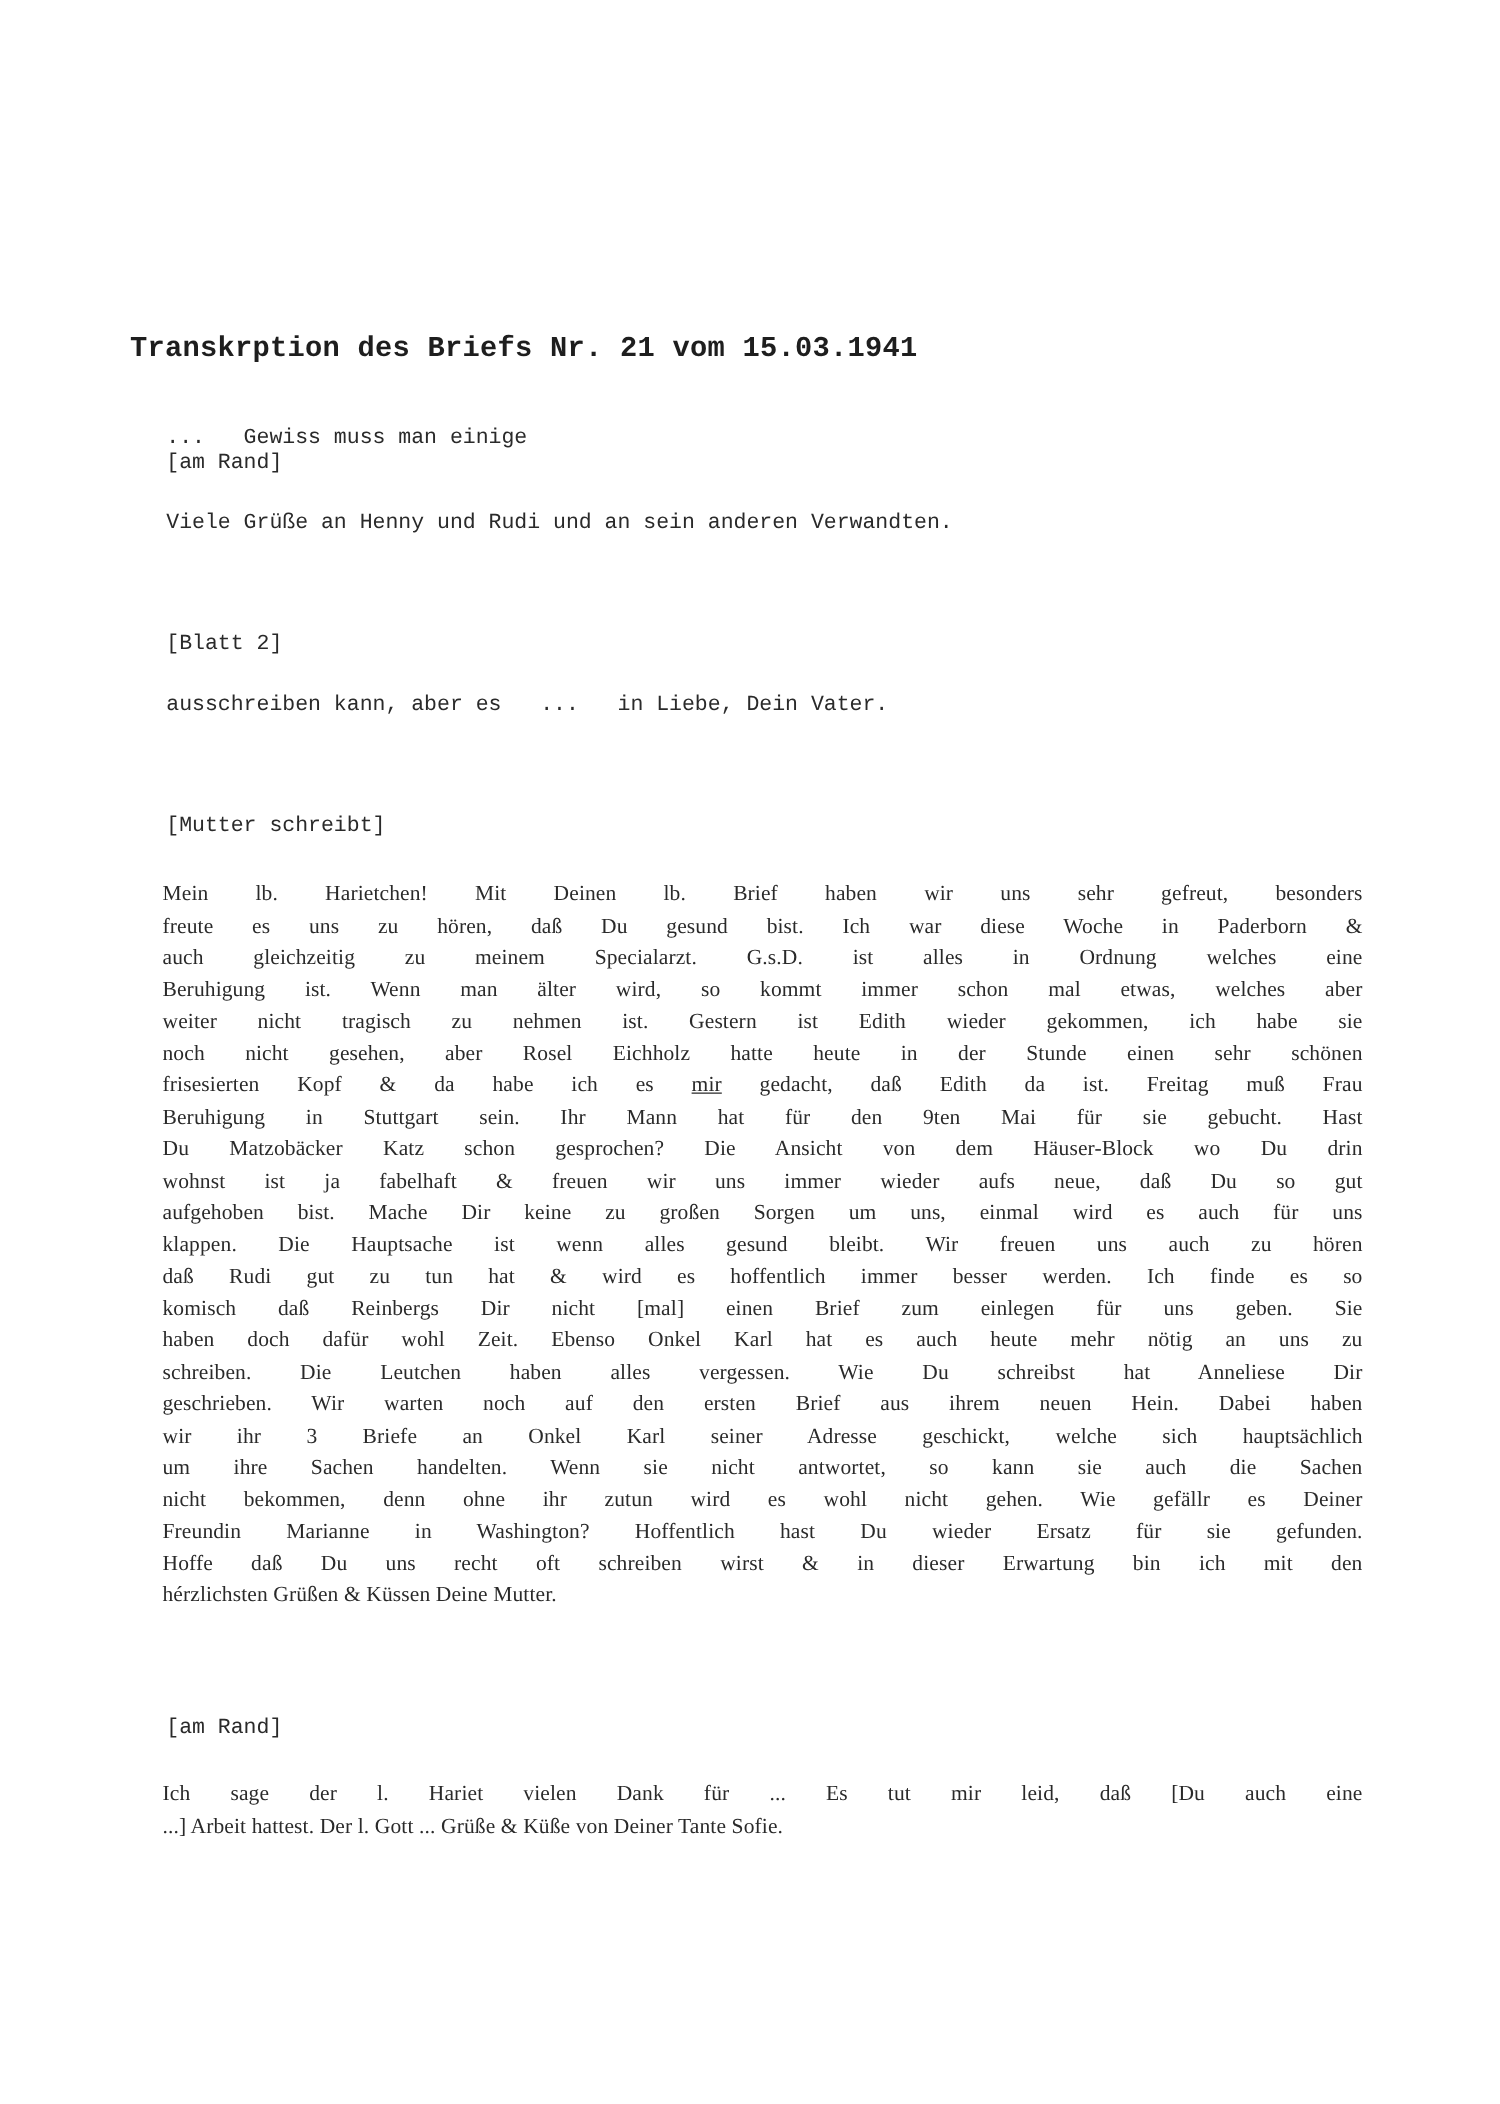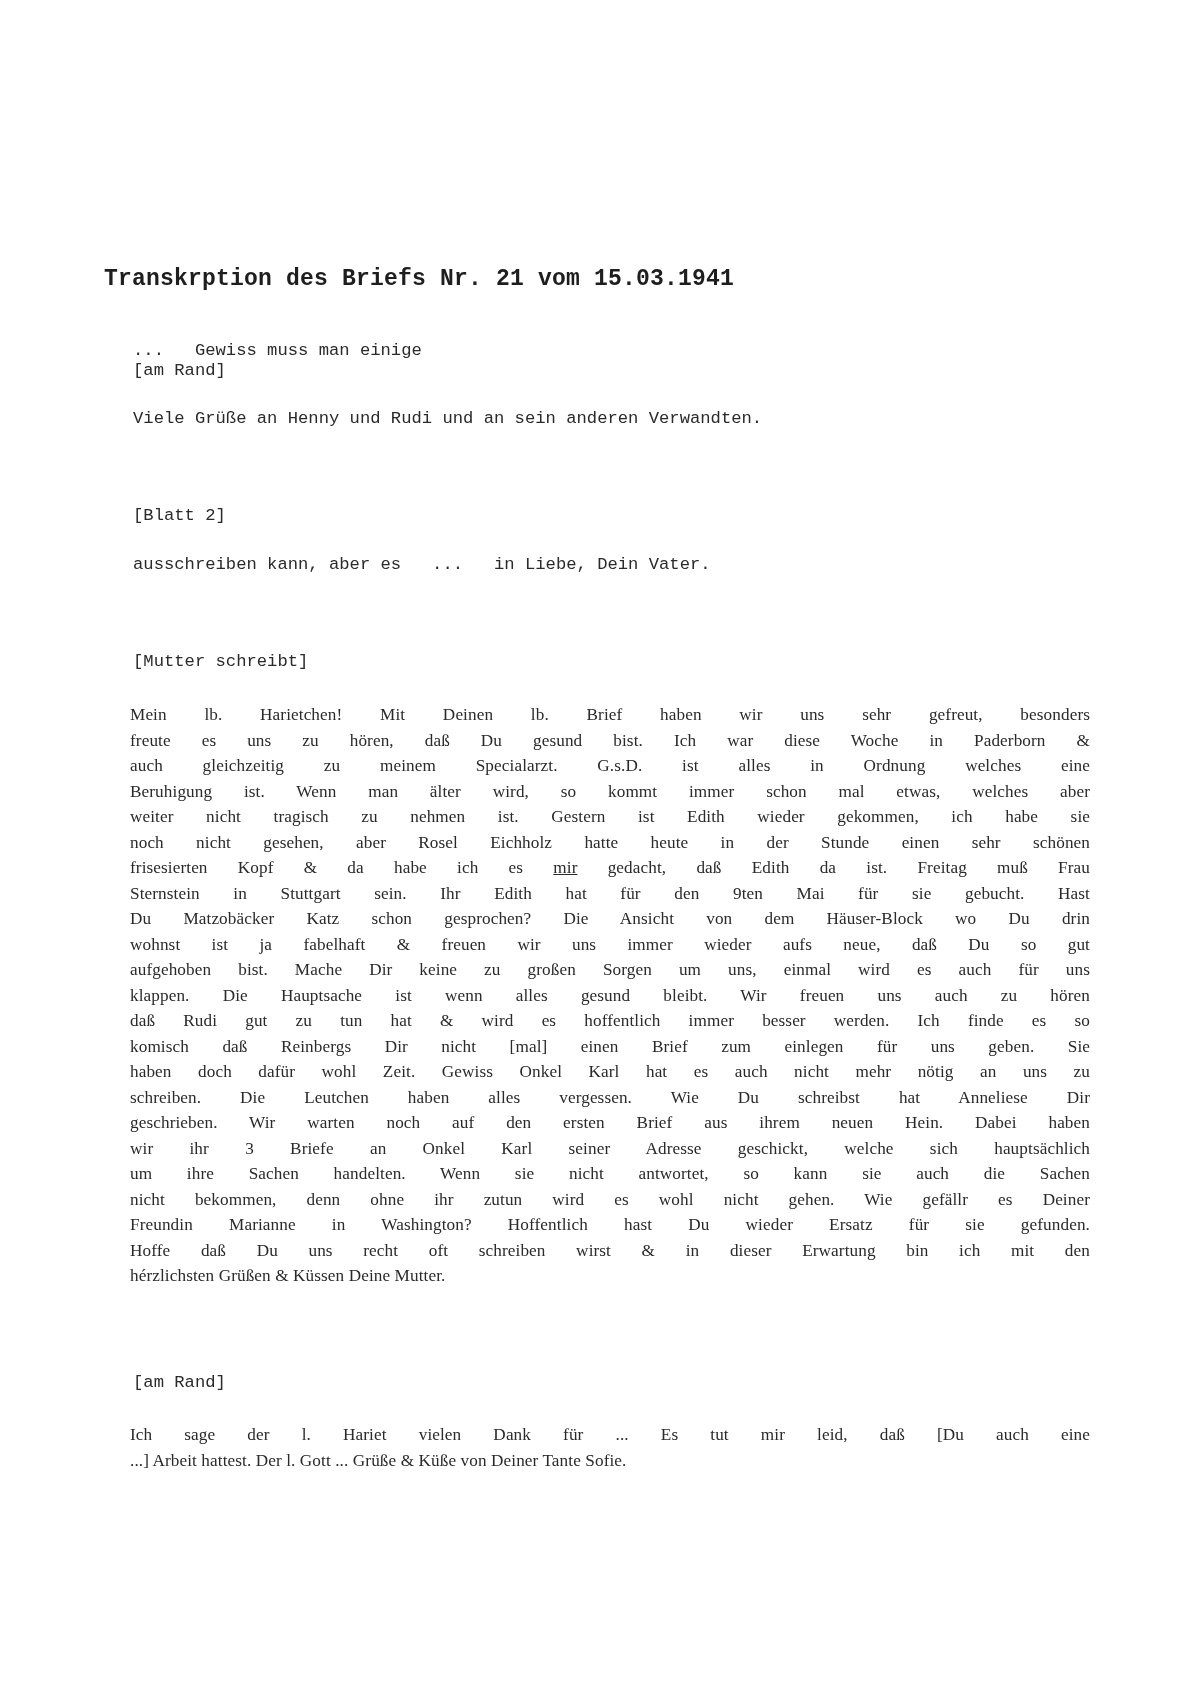--- a/index.html
+++ b/index.html
@@ -42,28 +42,28 @@
   <div class="line" style="left:133px; top:652px;">[Mutter schreibt]</div>
 
   <div class="para" style="top:702px;">
     <span class="ln">  Mein lb. Harietchen! Mit Deinen lb. Brief haben wir uns sehr gefreut, besonders</span>
     <span class="ln">freute es uns zu hören, daß Du gesund bist. Ich war diese Woche in Paderborn &amp;</span>
     <span class="ln">auch gleichzeitig zu meinem Specialarzt. G.s.D. ist alles in Ordnung welches eine</span>
     <span class="ln">Beruhigung ist. Wenn man älter wird, so kommt immer schon mal etwas, welches aber</span>
     <span class="ln">weiter nicht tragisch zu nehmen ist. Gestern ist Edith wieder gekommen, ich habe sie</span>
     <span class="ln">noch nicht gesehen, aber Rosel Eichholz hatte heute in der Stunde einen sehr schönen</span>
     <span class="ln"><span>frisesierten Kopf &amp; da habe ich es </span><u>mir</u><span> gedacht, daß Edith da ist. Freitag muß Frau</span></span>
-    <span class="ln">Sternstein in Stuttgart sein. Ihr Edith hat für den 9ten Mai für sie gebucht. Hast</span>
+    <span class="ln">Beruhigung in Stuttgart sein. Ihr Mann hat für den 9ten Mai für sie gebucht. Hast</span>
     <span class="ln">Du Matzobäcker Katz schon gesprochen? Die Ansicht von dem Häuser-Block wo Du drin</span>
     <span class="ln">wohnst ist ja fabelhaft &amp; freuen wir uns immer wieder aufs neue,  daß Du so gut</span>
     <span class="ln">aufgehoben bist. Mache Dir keine zu großen Sorgen um uns, einmal wird es auch für uns</span>
     <span class="ln">klappen. Die Hauptsache ist wenn alles gesund bleibt. Wir freuen uns auch zu hören</span>
     <span class="ln">daß Rudi gut zu tun hat &amp; wird es hoffentlich immer besser werden. Ich finde es so</span>
     <span class="ln">komisch daß Reinbergs Dir nicht [mal] einen Brief  zum einlegen für uns geben. Sie</span>
-    <span class="ln">haben doch dafür wohl Zeit. Gewiss Onkel Karl hat es auch nicht mehr nötig an uns zu</span>
+    <span class="ln">haben doch dafür wohl Zeit. Ebenso Onkel Karl hat es auch heute mehr nötig an uns zu</span>
     <span class="ln">schreiben. Die Leutchen haben alles vergessen. Wie Du schreibst hat Anneliese Dir</span>
     <span class="ln">geschrieben. Wir warten noch auf den ersten Brief aus ihrem neuen Hein. Dabei haben</span>
     <span class="ln">wir ihr 3 Briefe an Onkel Karl seiner Adresse geschickt, welche sich hauptsächlich</span>
     <span class="ln">um ihre Sachen handelten. Wenn sie nicht antwortet, so kann sie auch die Sachen</span>
     <span class="ln">nicht bekommen, denn ohne ihr zutun wird es wohl nicht gehen. Wie gefällr es Deiner</span>
     <span class="ln">Freundin Marianne in Washington? Hoffentlich hast Du wieder Ersatz für sie gefunden.</span>
     <span class="ln">Hoffe daß Du uns recht oft schreiben wirst &amp; in dieser Erwartung bin ich mit den</span>
     <span class="ln last">hérzlichsten Grüßen &amp; Küssen Deine Mutter.</span>
   </div>
 

